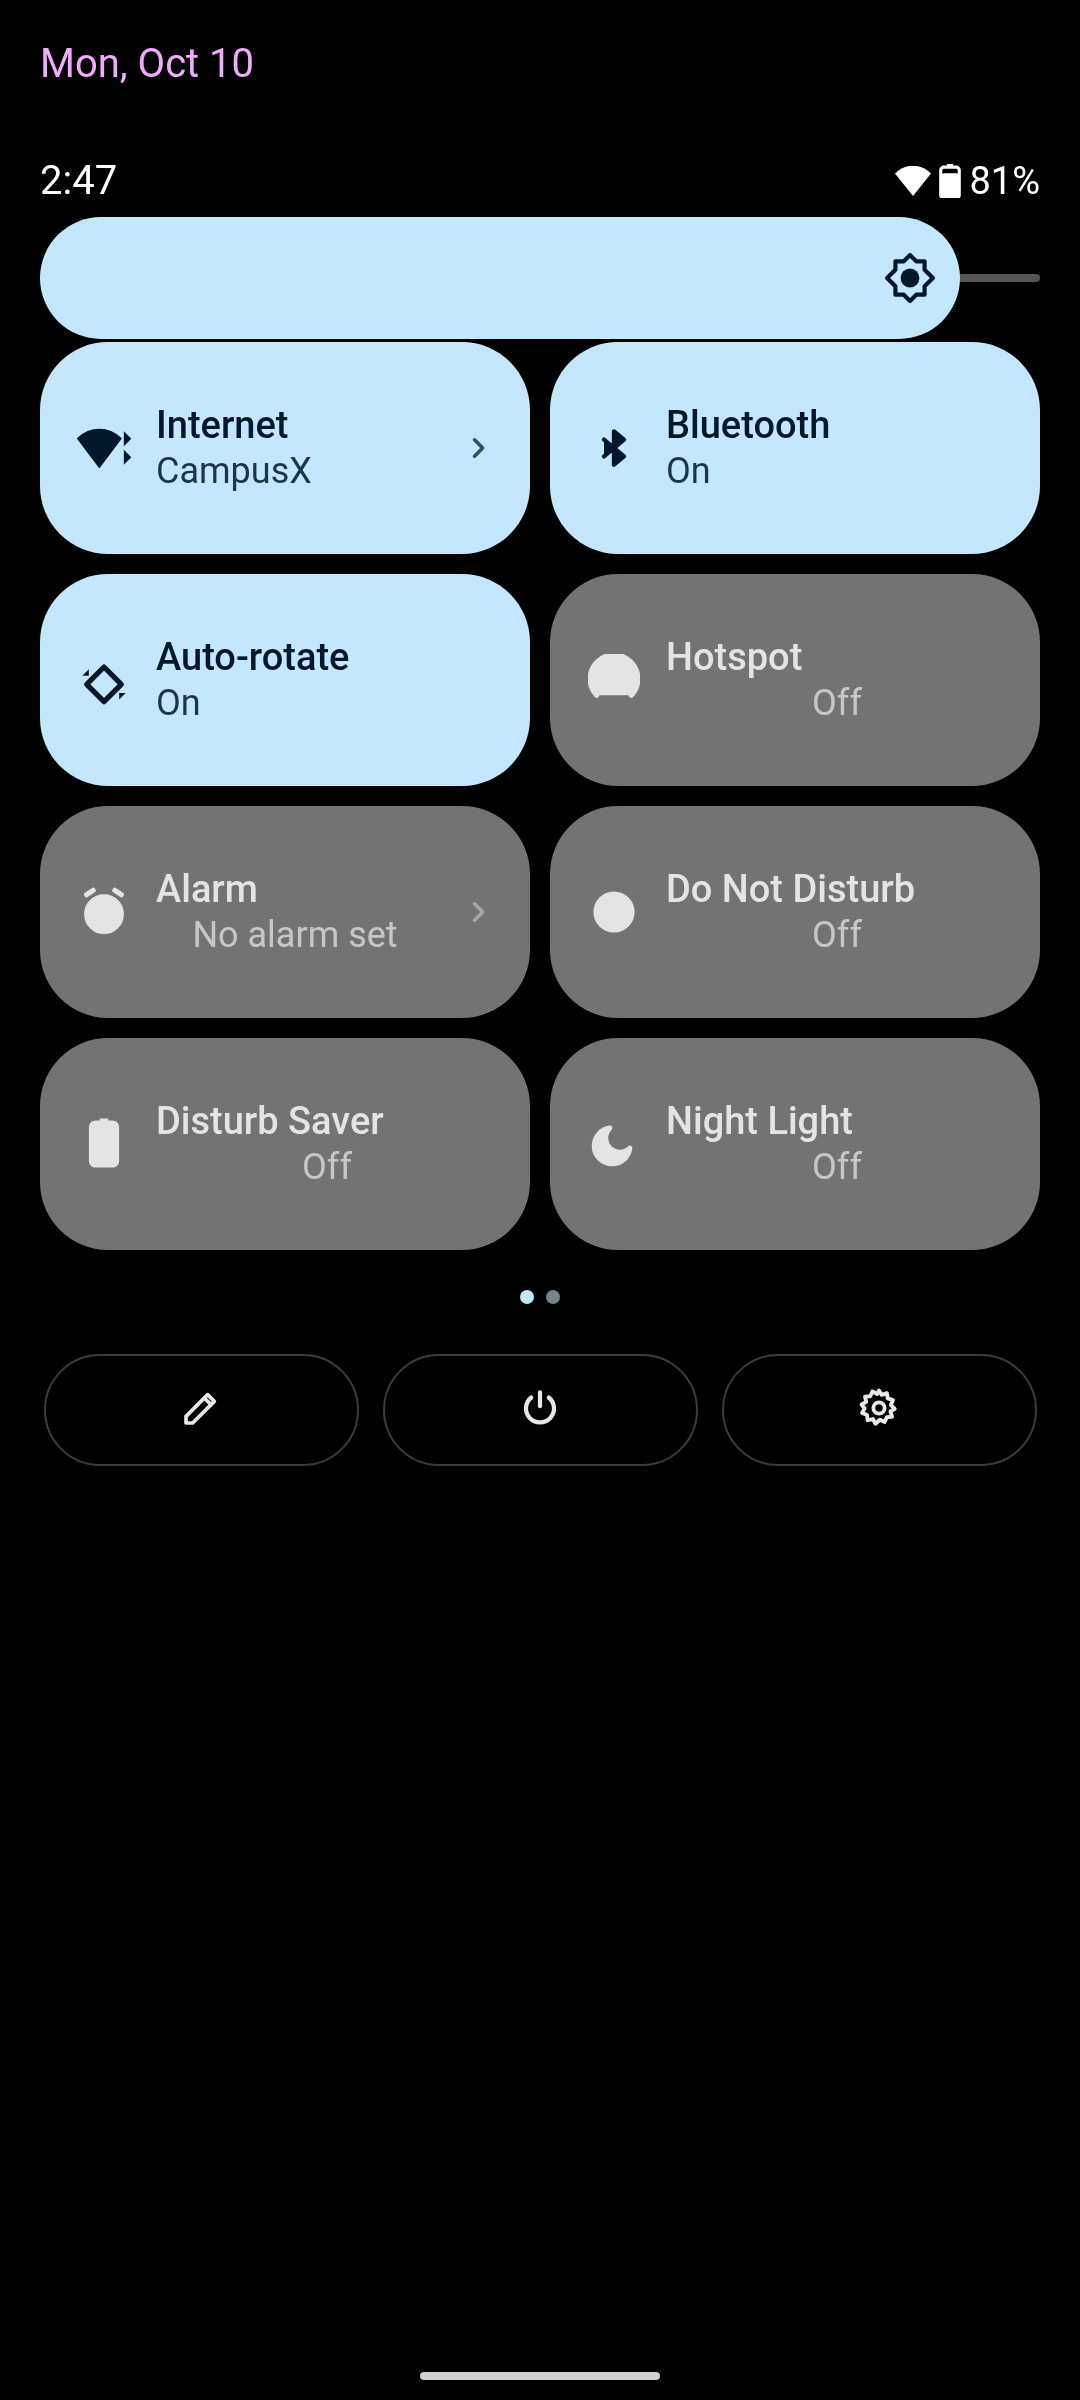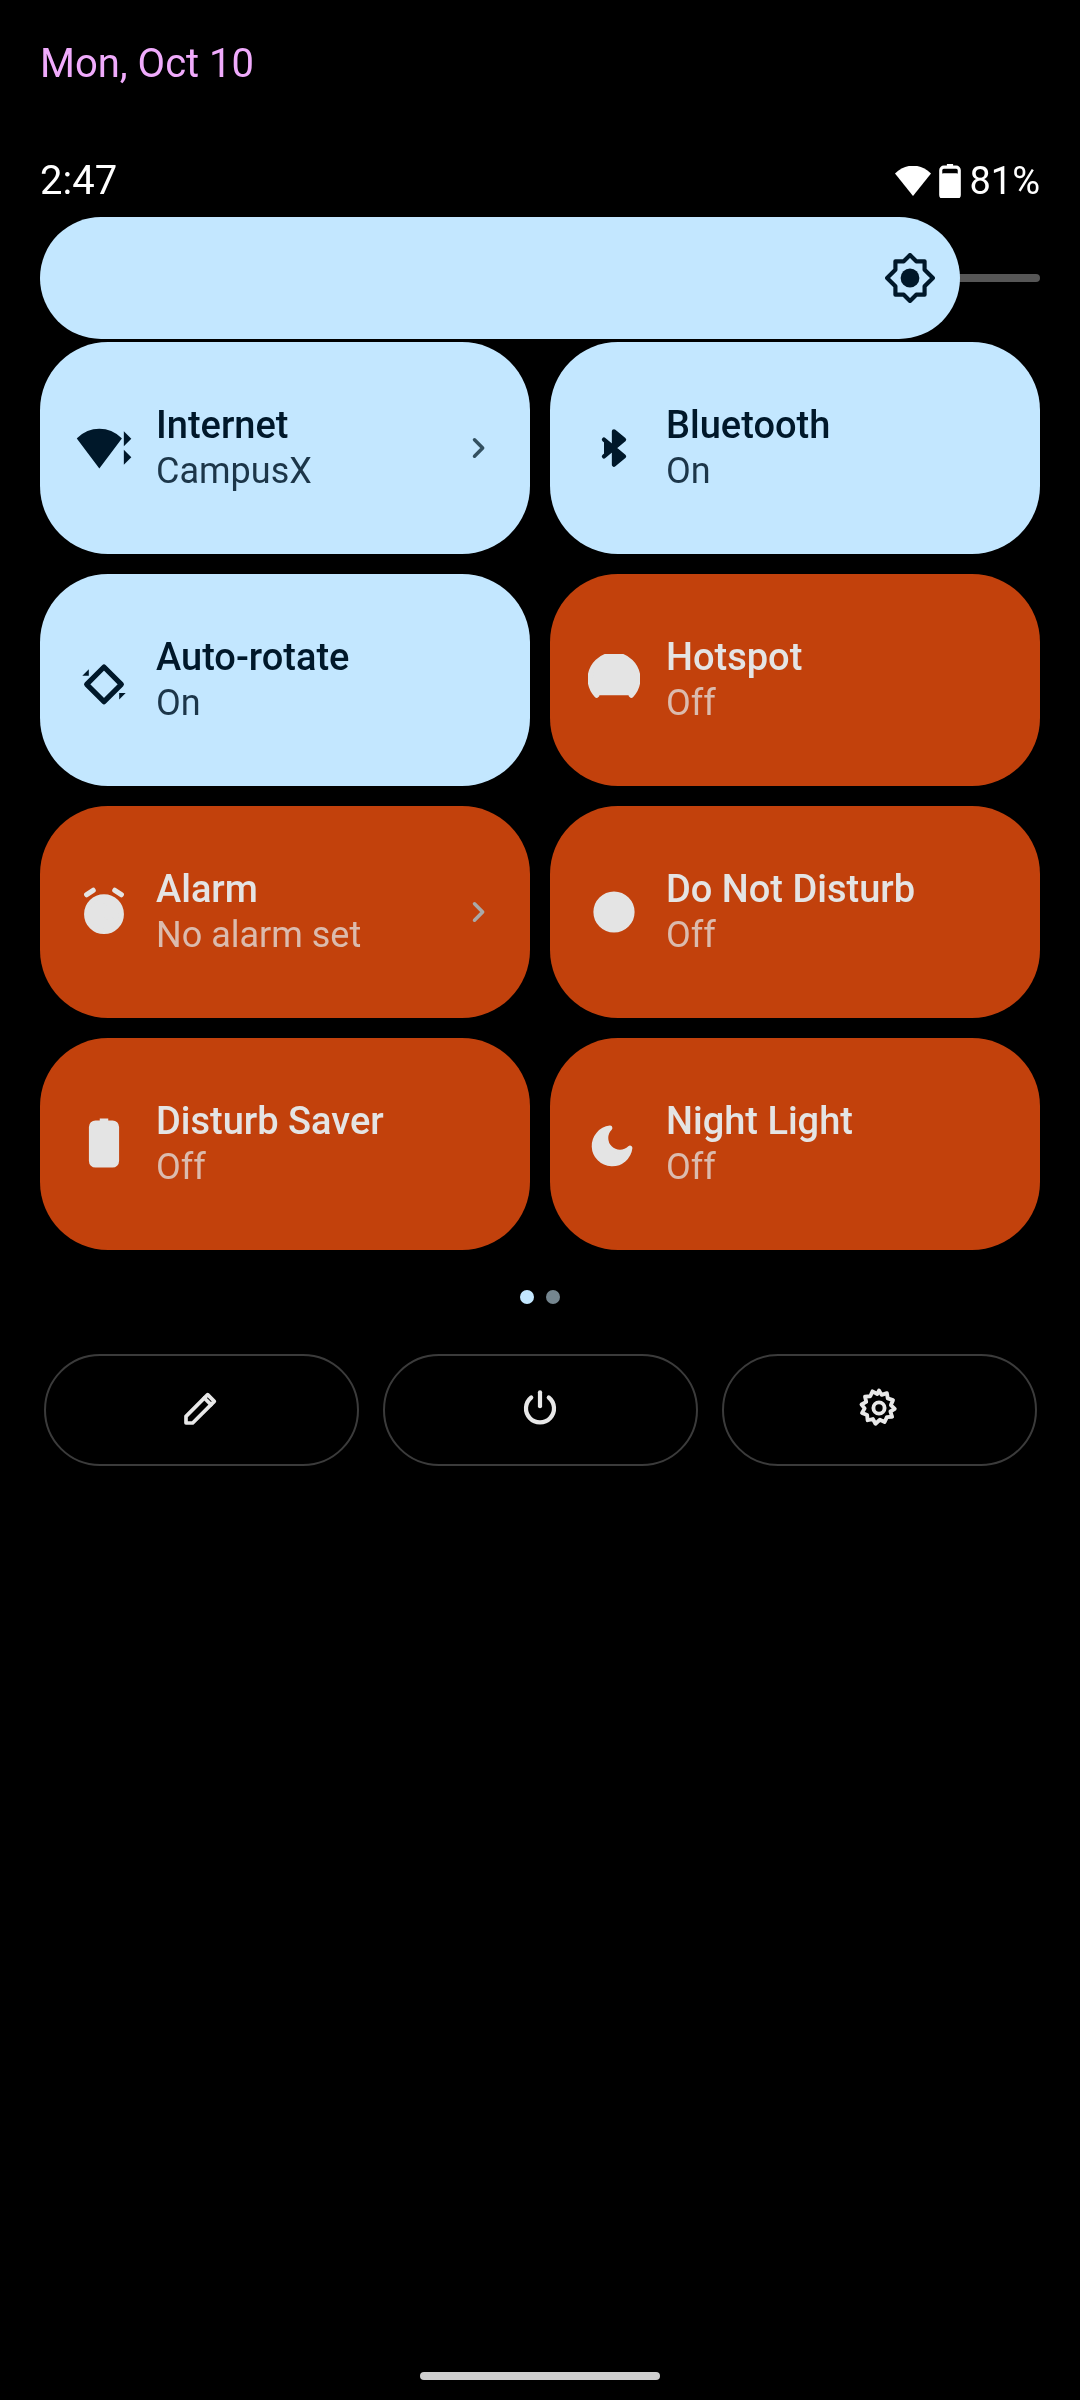--- a/index.html
+++ b/index.html
@@ -87,21 +87,21 @@
   }
   .tile {
     height: 212px;
     border-radius: 68px;
     display: flex;
     align-items: center;
     padding: 0 32px 0 36px;
     gap: 24px;
   }
   .tile.on  { background: #c3e7ff; color: #00182a; }
-  .tile.off { background: #c2410c; color: #e4e4e4; }
+  .tile.off { background: #737373; color: #e4e4e4; }
   .tile-icon {
     width: 56px;
     height: 56px;
     flex: 0 0 56px;
     display: flex;
     align-items: center;
     justify-content: center;
   }
   .tile.on  .tile-icon svg { stroke: #00182a; fill: #00182a; }
   .tile.off .tile-icon svg { stroke: #e4e4e4; fill: #e4e4e4; }
@@ -113,21 +113,21 @@
   }
   .tile-title {
     font-size: 38px;
     font-weight: 500;
   }
   .tile-sub {
     font-size: 36px;
     font-weight: 400;
     opacity: 0.85;
   }
-  .tile.off .tile-sub { opacity: 0.75; }
+  .tile.off .tile-sub { opacity: 0.75; text-align: center; }
   .tile-chevron {
     width: 40px;
     display: flex;
     align-items: center;
     justify-content: center;
   }
   .tile.on  .tile-chevron svg { stroke: #335060; }
   .tile.off .tile-chevron svg { stroke: #a9a9a9; }
 
   

